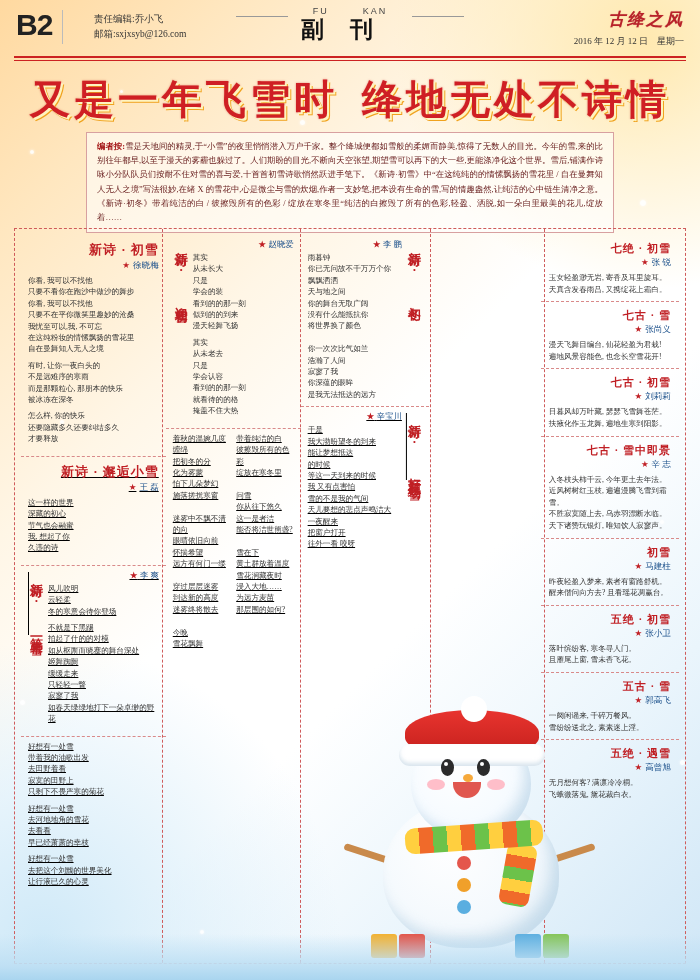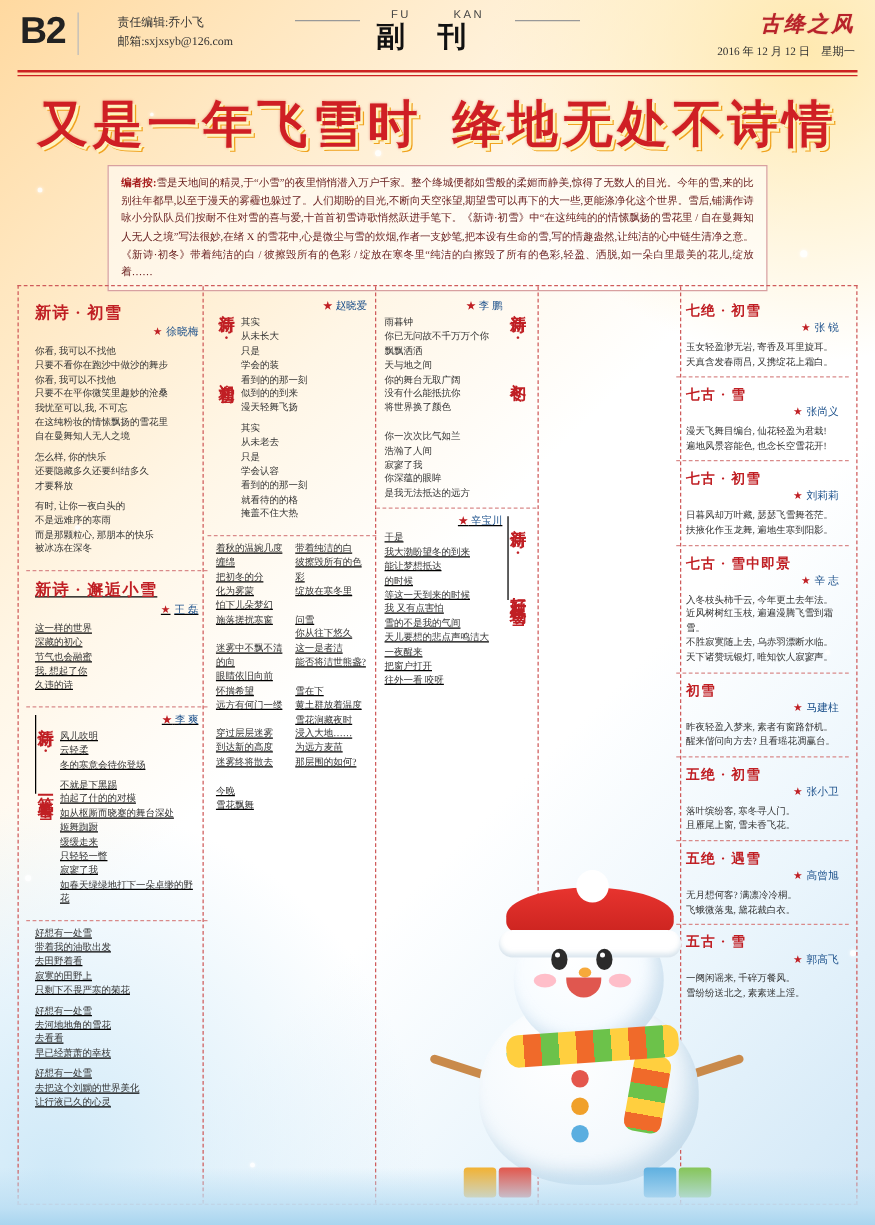--- a/index.html
+++ b/index.html
@@ -95,21 +95,21 @@
   .col.c2{width:20.5%;}
   .col.c3{width:19.5%;}
   .col.c4{width:17%;}
   .col.c5{width:21%;}
   .vdash{position:absolute;top:0;bottom:0;width:0;border-left:1px dashed #cf5b5b;}
 
   .item{padding:4px 7px 6px 7px;position:relative;}
   .item + .item{border-top:1px dashed #d98a8a;text-decoration:underline;}
   .ttl{
     font-size:13px;font-weight:bold;color:#c01f24;
-    letter-spacing:1px;text-align:left;margin:2px 0 1px;
+    letter-spacing:1px;text-align:right;margin:2px 0 1px;
     font-family:"Liberation Serif", serif;
   }
   .byline{
     text-align:right;font-size:8.6px;color:#1a4f8a;margin:1px 0 3px;
   }
   .byline .star{color:#c01f24;margin-right:3px;}
   .body{
     font-size:7.6px;line-height:11.4px;color:#333;
   }
   .body p{margin:0 0 5px;}
@@ -227,27 +227,27 @@
           <div class="ttl">新诗 · 初雪</div>
           <div class="byline"><span class="star">★</span><span>徐晓梅</span></div>
           <div class="body">
             <p style="white-space:pre-line">你看, 我可以不找他
 只要不看你在跑沙中做沙的舞步
 你看, 我可以不找他
 只要不在平你微笑里趣妙的沧桑
 我忧至可以,我, 不可忘
 在这纯粉妆的情愫飘扬的雪花里
 自在曼舞知人无人之境</p>
-            <p style="white-space:pre-line">怎么样, 你的快乐
-还要隐藏多久还要纠结多久
-才要释放</p>
             <p style="white-space:pre-line">有时, 让你一夜白头的
 不是远难序的寒雨
 而是那颗粒心, 那朋本的快乐
 被冰冻在深冬</p>
+            <p style="white-space:pre-line">怎么样, 你的快乐
+还要隐藏多久还要纠结多久
+才要释放</p>
           </div>
         </div>
 
         <div class="item">
           <div class="ttl">新诗 · 邂逅小雪</div>
           <div class="byline"><span class="star">★</span><span>王 磊</span></div>
           <div class="body">
             <p style="white-space:pre-line">这一样的世界
 深藏的初心
 节气也会融蜜
@@ -447,30 +447,30 @@
           <div class="body" style="white-space:pre-line">昨夜轻盈入梦来, 素者有窗路舒机。
 醒来偕问向方去? 且看瑶花凋赢台。</div>
         </div>
         <div class="poem">
           <div class="ttl">五绝 · 初雪</div>
           <div class="byline"><span class="star">★</span><span>张小卫</span></div>
           <div class="body" style="white-space:pre-line">落叶缤纷客, 寒冬寻人门。
 且雁尾上窗, 雪未香飞花。</div>
         </div>
         <div class="poem">
+          <div class="ttl">五古 · 雪</div>
+          <div class="byline"><span class="star">★</span><span>郭高飞</span></div>
+          <div class="body" style="white-space:pre-line">一阕闲谣来, 千碎万餐风。
+雪纷纷送北之, 素素迷上淫。</div>
+        </div>
+        <div class="poem">
           <div class="ttl">五绝 · 遇雪</div>
           <div class="byline"><span class="star">★</span><span>高曾旭</span></div>
           <div class="body" style="white-space:pre-line">无月想何客? 满凛冷冷桐。
 飞蛾微落鬼, 黛花裁白衣。</div>
-        </div>
-        <div class="poem">
-          <div class="ttl">五古 · 雪</div>
-          <div class="byline"><span class="star">★</span><span>郭高飞</span></div>
-          <div class="body" style="white-space:pre-line">一阕闲谣来, 千碎万餐风。
-雪纷纷送北之, 素素迷上淫。</div>
         </div>
       </div>
 
     </div>
   </div>
 
   <div class="snowman">
     <div class="sm-arm l"></div>
     <div class="sm-arm r"></div>
     <div class="sm-body"></div>

